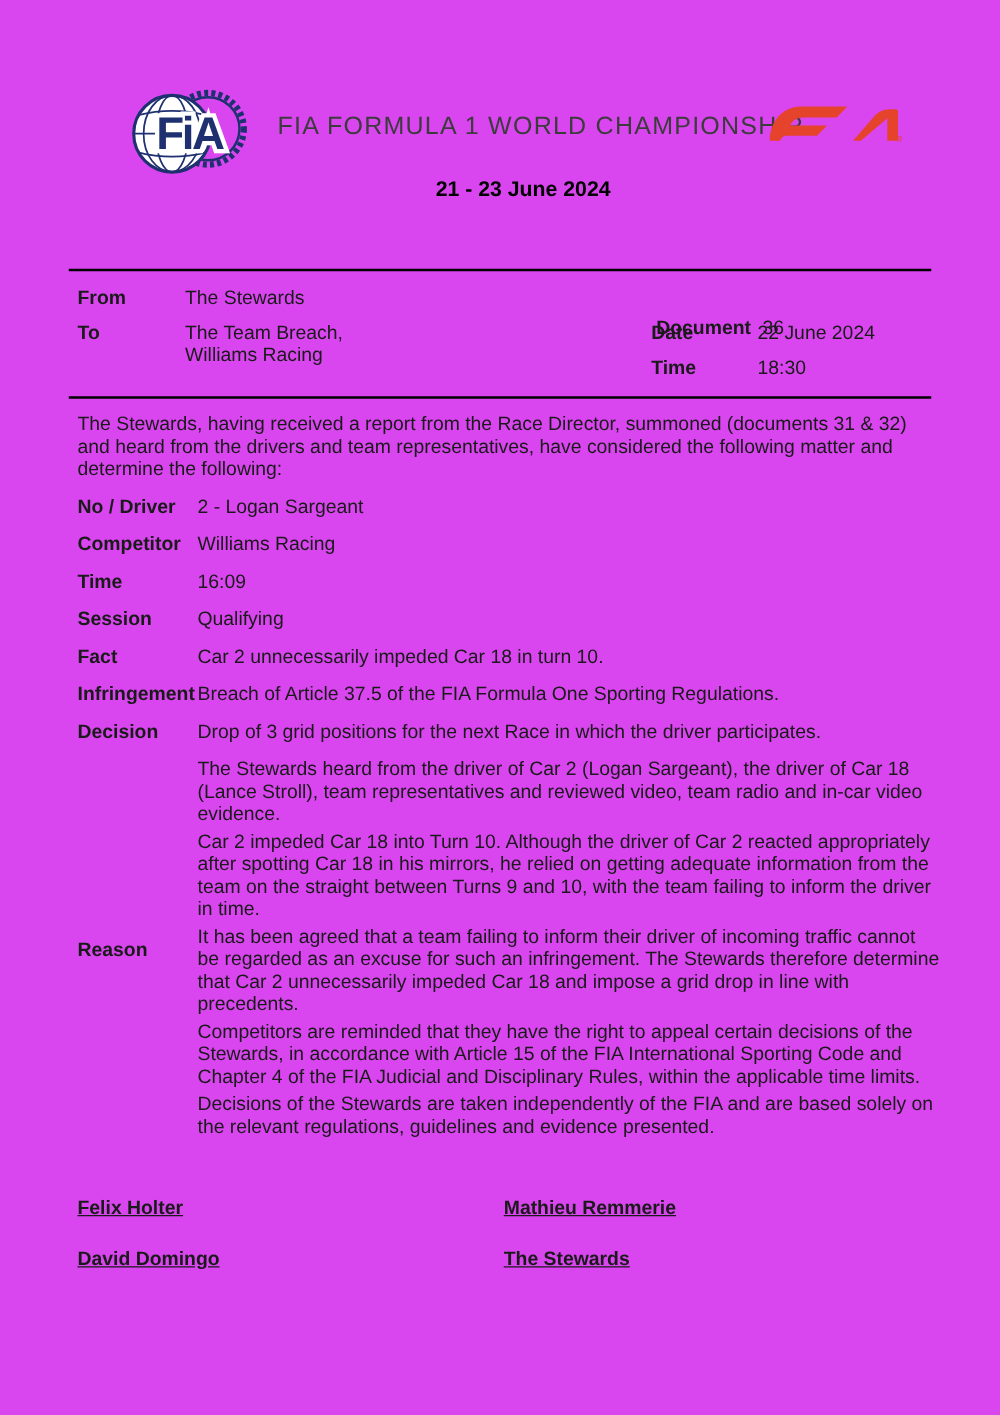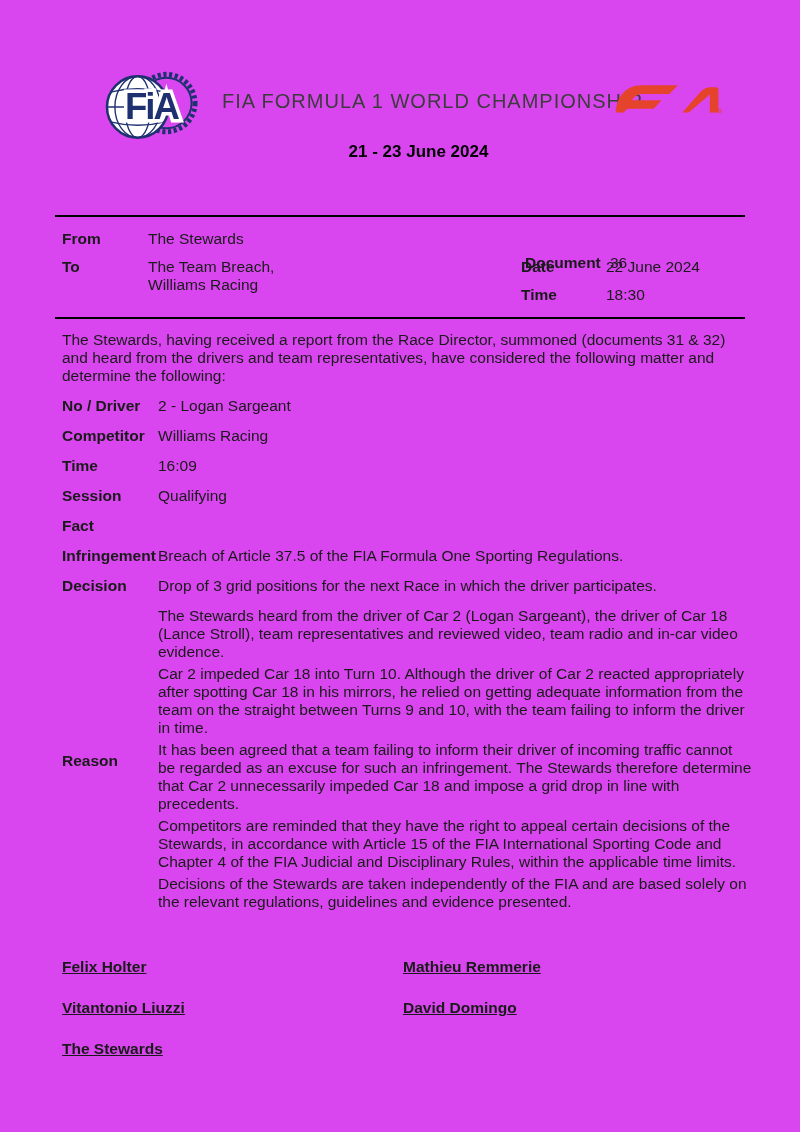--- a/index.html
+++ b/index.html
@@ -139,20 +139,21 @@
     <div class="field-row">
       <span class="field-label">Time</span>
       <span class="field-value">16:09</span>
     </div>
     <div class="field-row">
       <span class="field-label">Session</span>
       <span class="field-value">Qualifying</span>
     </div>
     <div class="field-row">
       <span class="field-label">Fact</span>
+      <span class="field-value">Car 2 unnecessarily impeded Car 18 in turn 10.</span>
     </div>
     <div class="field-row">
       <span class="field-label">Infringement</span>
       <span class="field-value">Breach of Article 37.5 of the FIA Formula One Sporting Regulations.</span>
     </div>
     <div class="field-row">
       <span class="field-label">Decision</span>
       <span class="field-value">Drop of 3 grid positions for the next Race in which the driver participates.</span>
     </div>
 
@@ -164,18 +165,17 @@
         <p>It has been agreed that a team failing to inform their driver of incoming traffic cannot be regarded as an excuse for such an infringement. The Stewards therefore determine that Car 2 unnecessarily impeded Car 18 and impose a grid drop in line with precedents.</p>
         <p>Competitors are reminded that they have the right to appeal certain decisions of the Stewards, in accordance with Article 15 of the FIA International Sporting Code and Chapter 4 of the FIA Judicial and Disciplinary Rules, within the applicable time limits.</p>
         <p>Decisions of the Stewards are taken independently of the FIA and are based solely on the relevant regulations, guidelines and evidence presented.</p>
       </span>
     </div>
   </div>
 
   <div class="signatures">
     <div class="sig">Felix Holter</div>
     <div class="sig">Mathieu Remmerie</div>
-    <div class="sig">Vitantonio Liuzzi</div>
     <div class="sig">David Domingo</div>
     <div class="sig">The Stewards</div>
   </div>
 
 </div>
 
 </body></html>

